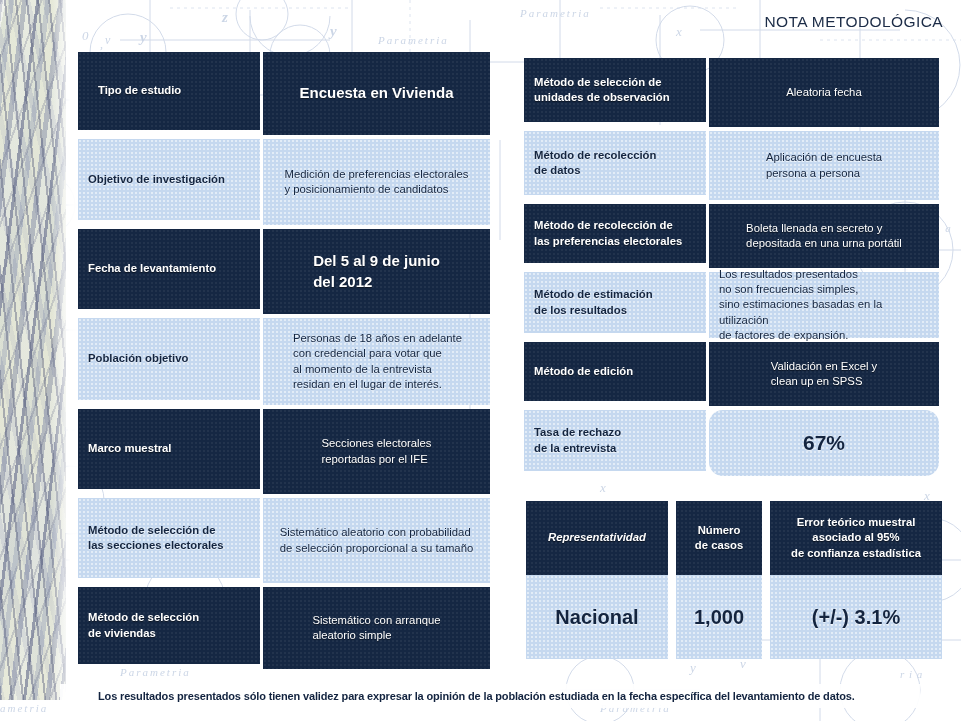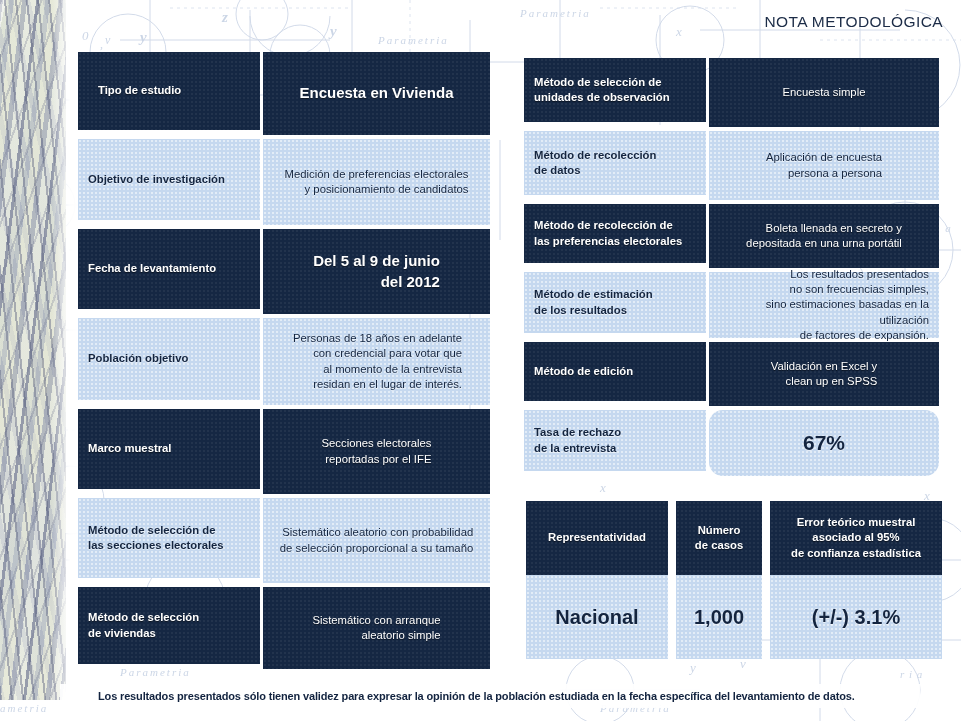--- a/index.html
+++ b/index.html
@@ -72,21 +72,21 @@
     background-color:#c5d8ef;
     background-image:radial-gradient(rgba(255,255,255,.5) .8px, transparent .9px);
     color:#13243f;
   }
   .lbl{
     font-size:11.3px;font-weight:bold;
     justify-content:flex-start;text-align:left;line-height:1.35;
   }
   .val{
     font-size:11.3px;font-weight:normal;
-    justify-content:center;text-align:right;line-height:1.35;
+    justify-content:center;text-align:left;line-height:1.35;
   }
   .dark .lbl-t,.dark .val-t{text-shadow:0 1px 1px rgba(0,0,0,.55);}
   .light .lbl-t,.light .val-t{text-shadow:0 1px 1px rgba(255,255,255,.65);}
   .val.big{font-size:15px;font-weight:bold;}
   .val.huge{font-size:21px;font-weight:bold;}
 
   
   .sum-head{
     position:absolute;box-sizing:border-box;
     display:flex;align-items:center;justify-content:center;text-align:center;
@@ -237,21 +237,21 @@
     <div class="cell val dark" style="left: 263px; top: 587px; width: 227px; height: 82px;">
       <span class="val-t">Sistemático con arranque<br>aleatorio simple</span>
     </div>
   </div>
 
 <div class="grid-col" id="right-table">
     <div class="cell lbl dark" style="left: 524px; top: 58px; width: 182px; height: 64px;">
       <span class="lbl-t">Método de selección de<br>unidades de observación</span>
     </div>
     <div class="cell val dark" style="left: 709px; top: 58px; width: 230px; height: 69px;">
-      <span class="val-t">Encuesta simple</span>
+      <span class="val-t">Aleatoria fecha</span>
     </div>
     <div class="cell lbl light" style="left: 524px; top: 131px; width: 182px; height: 64px;">
       <span class="lbl-t">Método de recolección<br>de datos</span>
     </div>
     <div class="cell val light" style="left: 709px; top: 131px; width: 230px; height: 69px;">
       <span class="val-t">Aplicación de encuesta<br>persona a persona</span>
     </div>
     <div class="cell lbl dark" style="left: 524px; top: 204px; width: 182px; height: 59px;">
       <span class="lbl-t">Método de recolección de<br>las preferencias electorales</span>
     </div>
@@ -272,21 +272,21 @@
     </div>
     <div class="cell lbl light" style="left: 524px; top: 410px; width: 182px; height: 61px;">
       <span class="lbl-t">Tasa de rechazo<br>de la entrevista</span>
     </div>
     <div class="cell val light huge" style="left: 709px; top: 410px; width: 230px; height: 66px; border-radius: 14px;">
       <span class="val-t">67%</span>
     </div>
   </div>
 
 <div class="grid-col" id="summary-cards">
-    <div class="sum-head" style="left: 526px; top: 501px; width: 142px; height: 74px;">
+    <div class="sum-head" style="left: 526px; top: 501px; width: 142px; height: 74px; font-style: italic;">
       <span>Representatividad</span>
     </div>
     <div class="sum-val" style="left: 526px; top: 575px; width: 142px; height: 84px;">
       <span>Nacional</span>
     </div>
     <div class="sum-head" style="left: 676px; top: 501px; width: 86px; height: 74px;">
       <span>Número<br>de casos</span>
     </div>
     <div class="sum-val" style="left: 676px; top: 575px; width: 86px; height: 84px;">
       <span>1,000</span>

